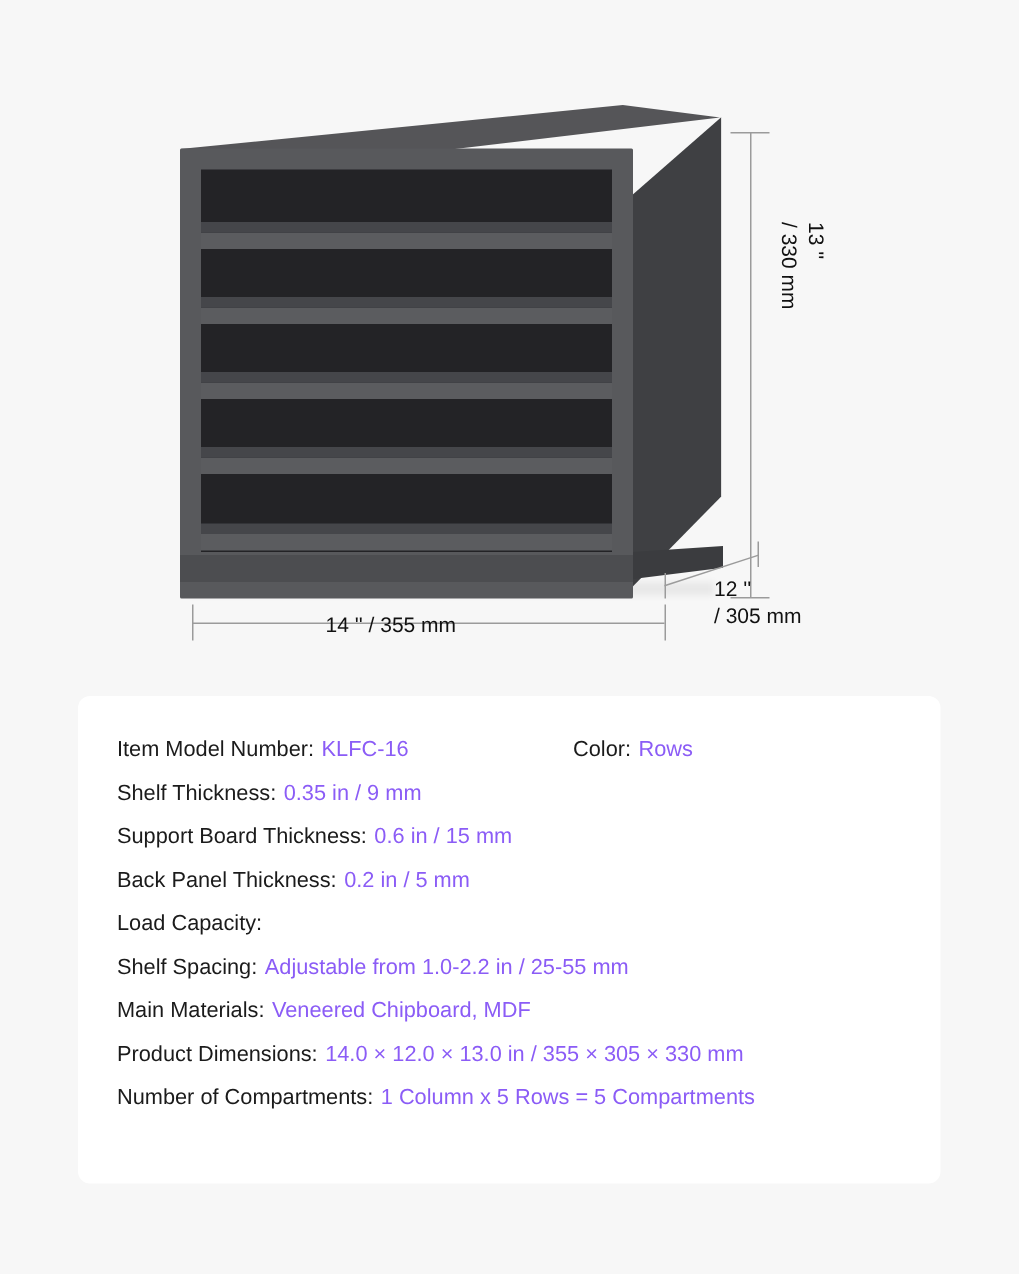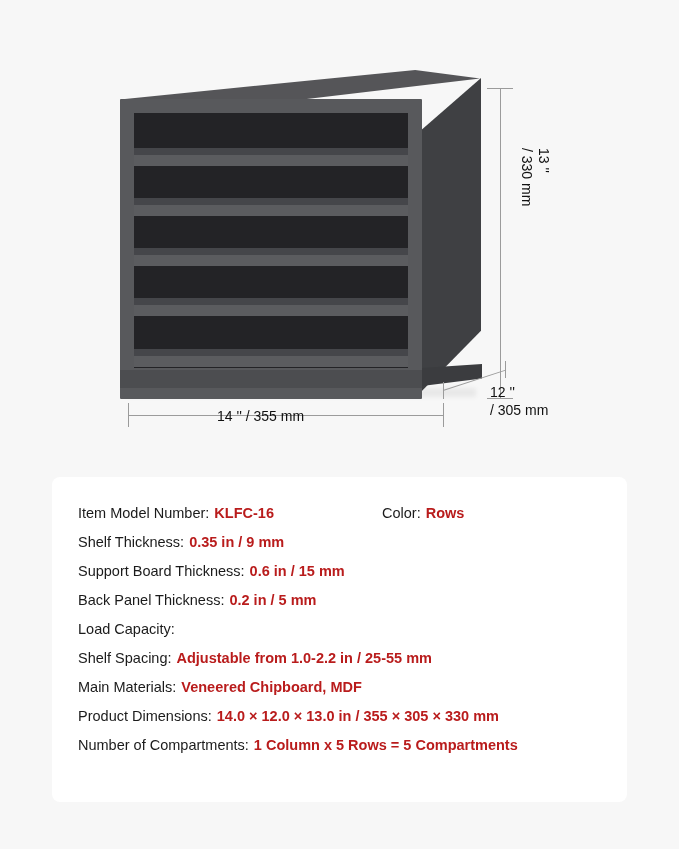--- a/index.html
+++ b/index.html
@@ -161,21 +161,21 @@
   }
   .dim-label.vertical {
     writing-mode: vertical-rl;
     text-orientation: mixed;
   }
 
   
   .spec-card {
     position: absolute;
     left: 52px;
-    top: 477px;
+    top: 464px;
     width: 575px;
     height: 325px;
     background: #ffffff;
     border-radius: 8px;
   }
   .spec-inner {
     position: absolute;
     left: 26px;
     top: 28px;
     right: 22px;
@@ -183,22 +183,22 @@
   .spec-row {
     display: flex;
     align-items: baseline;
     margin-bottom: 13px;
     font-size: 14.5px;
   }
   .spec-row .label {
     color: #1b1b1b;
   }
   .spec-row .value {
-    color: #b91c1c;
-    font-weight: bold;
+    color: #8b5cf6;
+    font-weight: normal;
     margin-left: 5px;
   }
   .two-col {
     display: flex;
   }
   .two-col .col-left {
     width: 304px;
     flex: none;
   }
   .two-col .col-right {
@@ -241,21 +241,21 @@
 / 330 mm</div>
 
     <div class="dim-line dim-h" style="left:128px; top:415px; width:315px;"></div>
     <div class="tick dim-v" style="left:128px; top:403px; width:1px; height:24px;"></div>
     <div class="tick dim-v" style="left:443px; top:403px; width:1px; height:24px;"></div>
     <div class="dim-label" style="left:217px; top:408px;">14 '' / 355 mm</div>
 
     <div class="dim-line" style="left:443px; top:390px; width:66px; height:1px; transform:rotate(-18deg); transform-origin:left center;"></div>
     <div class="tick" style="left:443px; top:382px; width:1px; height:17px;"></div>
     <div class="tick" style="left:505px; top:361px; width:1px; height:17px;"></div>
-    <div class="dim-label" style="left:490px; top:384px;">12 ''
+    <div class="dim-label" style="left:476px; top:384px;">12 ''
 / 305 mm</div>
   </div>
 
   <div class="spec-card">
     <div class="spec-inner">
 
       <div class="two-col">
         <div class="col-left">
           <div class="spec-row">
             <span class="label">Item Model Number:</span>

